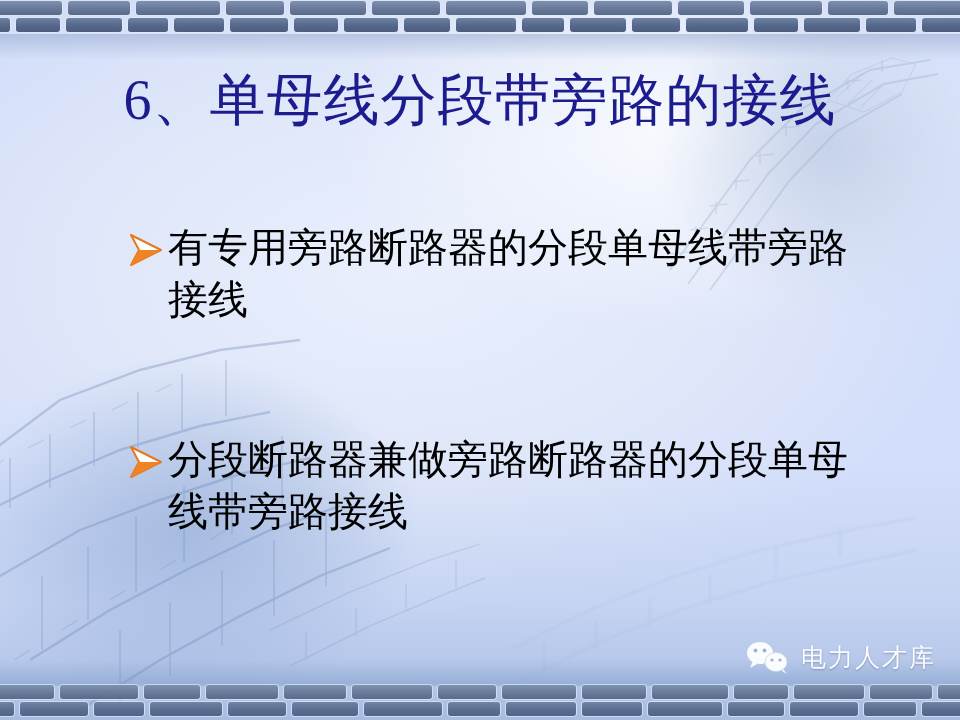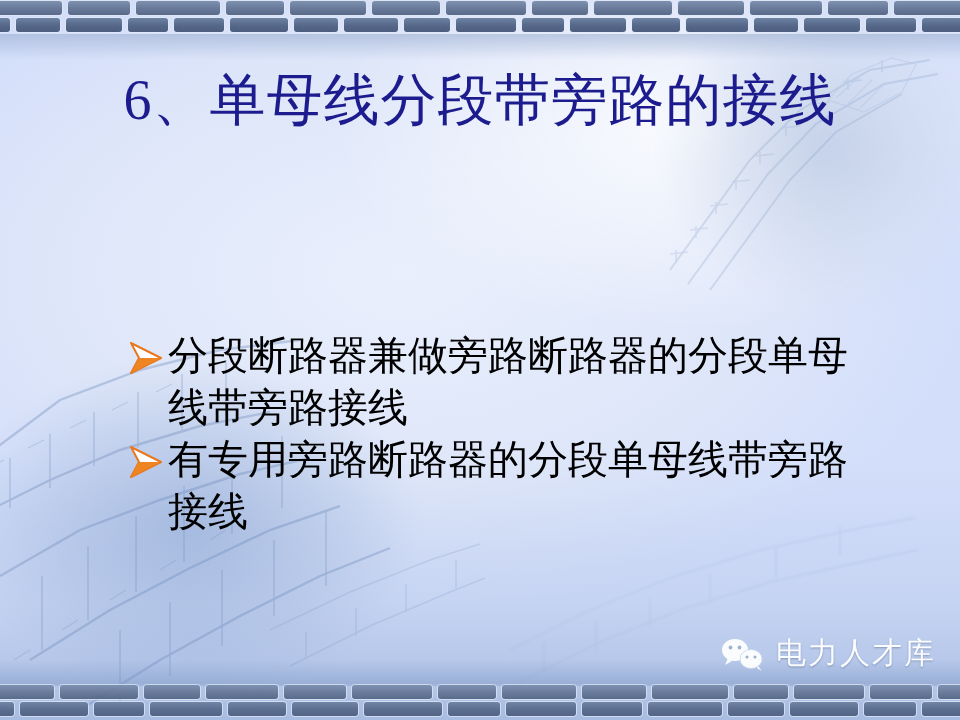--- a/index.html
+++ b/index.html
@@ -166,21 +166,21 @@
     align-items: center;
     gap: 10px;
     opacity: 0.95;
   }
   .wechat-icon {
     width: 46px;
     height: 34px;
   }
   .watermark-text {
     color: #ffffff;
-    font-size: 30px;
+    font-size: 25px;
     letter-spacing: 2px;
     font-family: "Liberation Sans", "DejaVu Sans", sans-serif;
     text-shadow: 0 1px 2px rgba(60,80,115,0.45);
   }
 </style>
 </head>
 <body>
 
 <div id="slide">
 
@@ -313,34 +313,34 @@
       <div class="brick" style="left:906px;width:52px"></div>
       <div class="brick" style="left:964px;width:46px"></div>
     </div>
     <div class="brick-haze"></div>
   </div>
 
   <div class="title">6、单母线分段带旁路的接线</div>
 
   <div class="bullets">
 
+    <div class="bullet bullet-1">
+      <svg class="arrow-icon" viewBox="0 0 38 40">
+        <path d="M5 5 L35 20 L5 35 L13 20 Z" fill="#ffffff" stroke="#e8771f" stroke-width="2" stroke-linejoin="round"></path>
+        <path d="M13 20 L35 20 L5 35 Z" fill="#ef8423"></path>
+      </svg>
+      <div class="bullet-text">有专用旁路断路器的分段单母线带旁路接线</div>
+    </div>
+
     <div class="bullet bullet-2">
       <svg class="arrow-icon" viewBox="0 0 38 40">
         <path d="M5 5 L35 20 L5 35 L13 20 Z" fill="#ffffff" stroke="#e8771f" stroke-width="2" stroke-linejoin="round"></path>
         <path d="M13 20 L35 20 L5 35 Z" fill="#ef8423"></path>
       </svg>
       <div class="bullet-text">分段断路器兼做旁路断路器的分段单母线带旁路接线</div>
-    </div>
-
-    <div class="bullet bullet-1">
-      <svg class="arrow-icon" viewBox="0 0 38 40">
-        <path d="M5 5 L35 20 L5 35 L13 20 Z" fill="#ffffff" stroke="#e8771f" stroke-width="2" stroke-linejoin="round"></path>
-        <path d="M13 20 L35 20 L5 35 Z" fill="#ef8423"></path>
-      </svg>
-      <div class="bullet-text">有专用旁路断路器的分段单母线带旁路接线</div>
     </div>
 
   </div>
 
   <div class="watermark">
     <svg class="wechat-icon" viewBox="0 0 46 34">
       <ellipse cx="15" cy="13" rx="13" ry="11" fill="#ffffff"></ellipse>
       <path d="M8 21 L5 28 L12 24 Z" fill="#ffffff"></path>
       <circle cx="10.5" cy="10.5" r="1.9" fill="#9fb2cf"></circle>
       <circle cx="19.5" cy="10.5" r="1.9" fill="#9fb2cf"></circle>

